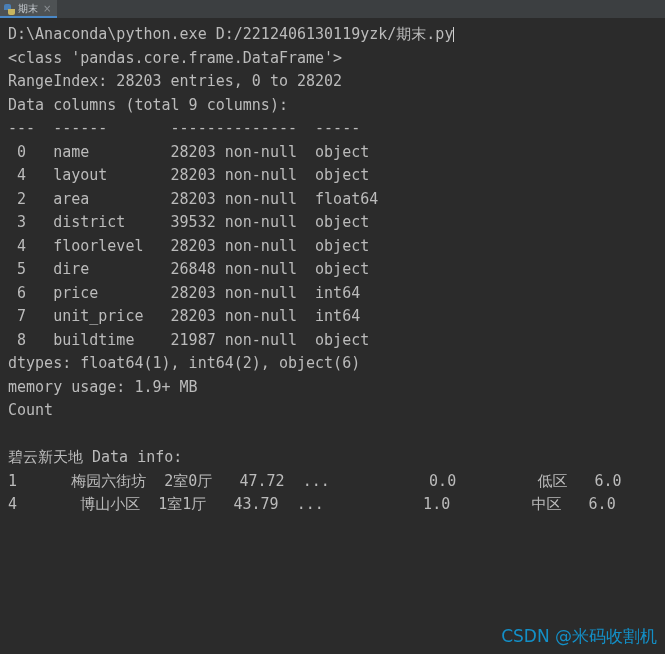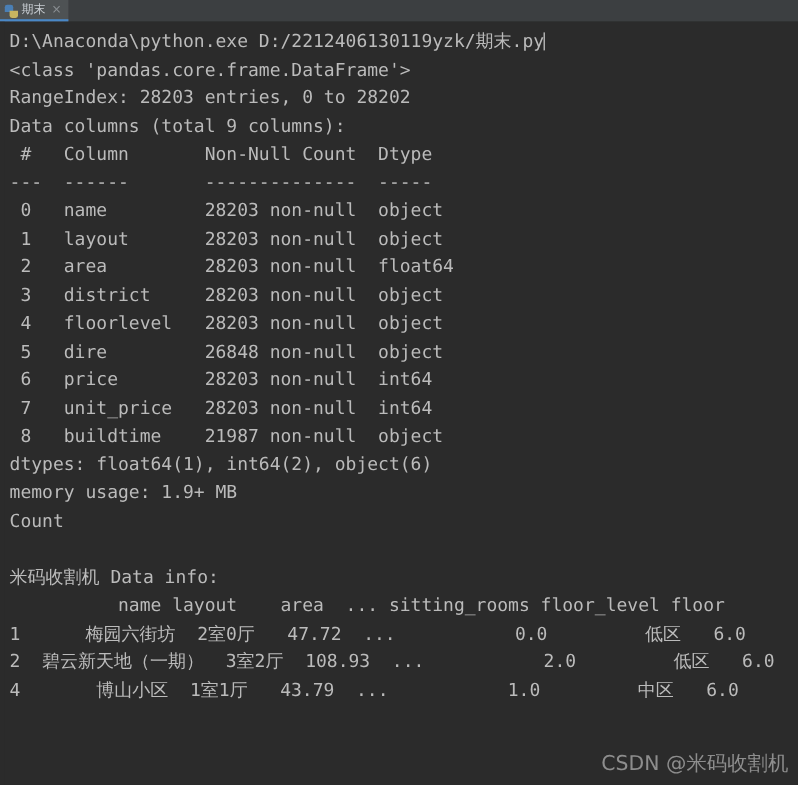--- a/index.html
+++ b/index.html
@@ -108,21 +108,21 @@
     vertical-align: -3px;
   }
 
   
   .watermark {
     position: absolute;
     right: 8px;
     bottom: 6px;
     font-family: "DejaVu Sans", "Liberation Sans", sans-serif;
     font-size: 17px;
-    color: #a3a3a3;
+    color: #0ea5e9;
     opacity: 0.82;
     white-space: nowrap;
     pointer-events: none;
   }
 </style>
 </head>
 <body>
 
 <div class="tabbar">
   <div class="tab">
@@ -136,35 +136,32 @@
 </div>
 
 <div class="console">
   <div class="console-gutter-line"></div>
 
   <pre class="out"><span>D:\Anaconda\python.exe D:/2212406130119yzk/期末.py</span><span class="cursor"></span></pre>
 
   <pre class="out">&lt;class 'pandas.core.frame.DataFrame'&gt;</pre>
   <pre class="out">RangeIndex: 28203 entries, 0 to 28202</pre>
   <pre class="out">Data columns (total 9 columns):</pre>
-  <pre class="out"> #   Column       Non-Null Count  Dtype  </pre>
   <pre class="out">---  ------       --------------  -----  </pre>
   <pre class="out"> 0   name         28203 non-null  object </pre>
-  <pre class="out"> 1   layout       28203 non-null  object </pre>
+  <pre class="out"> 4   layout       28203 non-null  object </pre>
   <pre class="out"> 2   area         28203 non-null  float64</pre>
-  <pre class="out"> 3   district     28203 non-null  object </pre>
+  <pre class="out"> 3   district     39532 non-null  object </pre>
   <pre class="out"> 4   floorlevel   28203 non-null  object </pre>
   <pre class="out"> 5   dire         26848 non-null  object </pre>
   <pre class="out"> 6   price        28203 non-null  int64  </pre>
   <pre class="out"> 7   unit_price   28203 non-null  int64  </pre>
   <pre class="out"> 8   buildtime    21987 non-null  object </pre>
   <pre class="out">dtypes: float64(1), int64(2), object(6)</pre>
   <pre class="out">memory usage: 1.9+ MB</pre>
   <pre class="out">Count</pre>
   <pre class="out"> </pre>
-  <pre class="out">米码收割机 Data info:</pre>
-  <pre class="out">          name layout    area  ... sitting_rooms floor_level floor</pre>
+  <pre class="out">碧云新天地 Data info:</pre>
   <pre class="out">1      梅园六街坊  2室0厅   47.72  ...           0.0         低区   6.0</pre>
-  <pre class="out">2  碧云新天地（一期）  3室2厅  108.93  ...           2.0         低区   6.0</pre>
   <pre class="out">4       博山小区  1室1厅   43.79  ...           1.0         中区   6.0</pre>
 
   <div class="watermark">CSDN @米码收割机</div>
 </div>
 
 </body></html>

